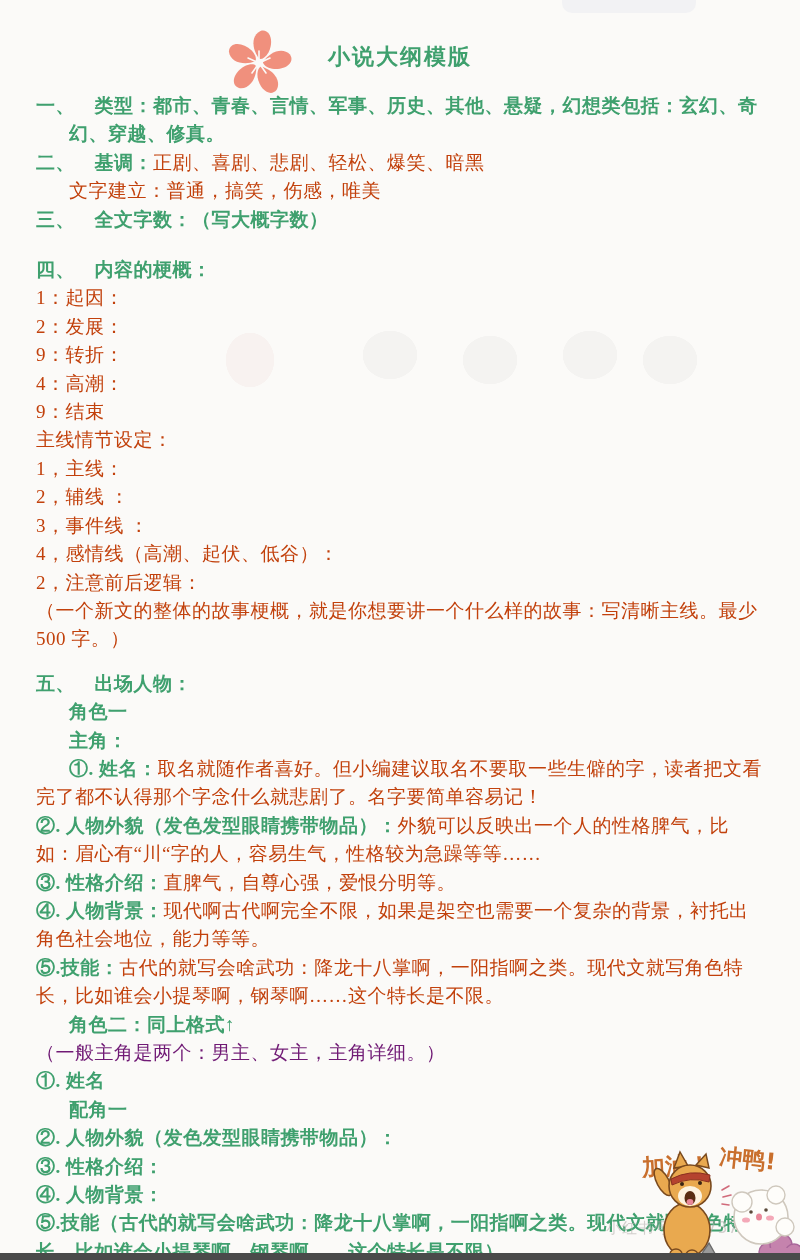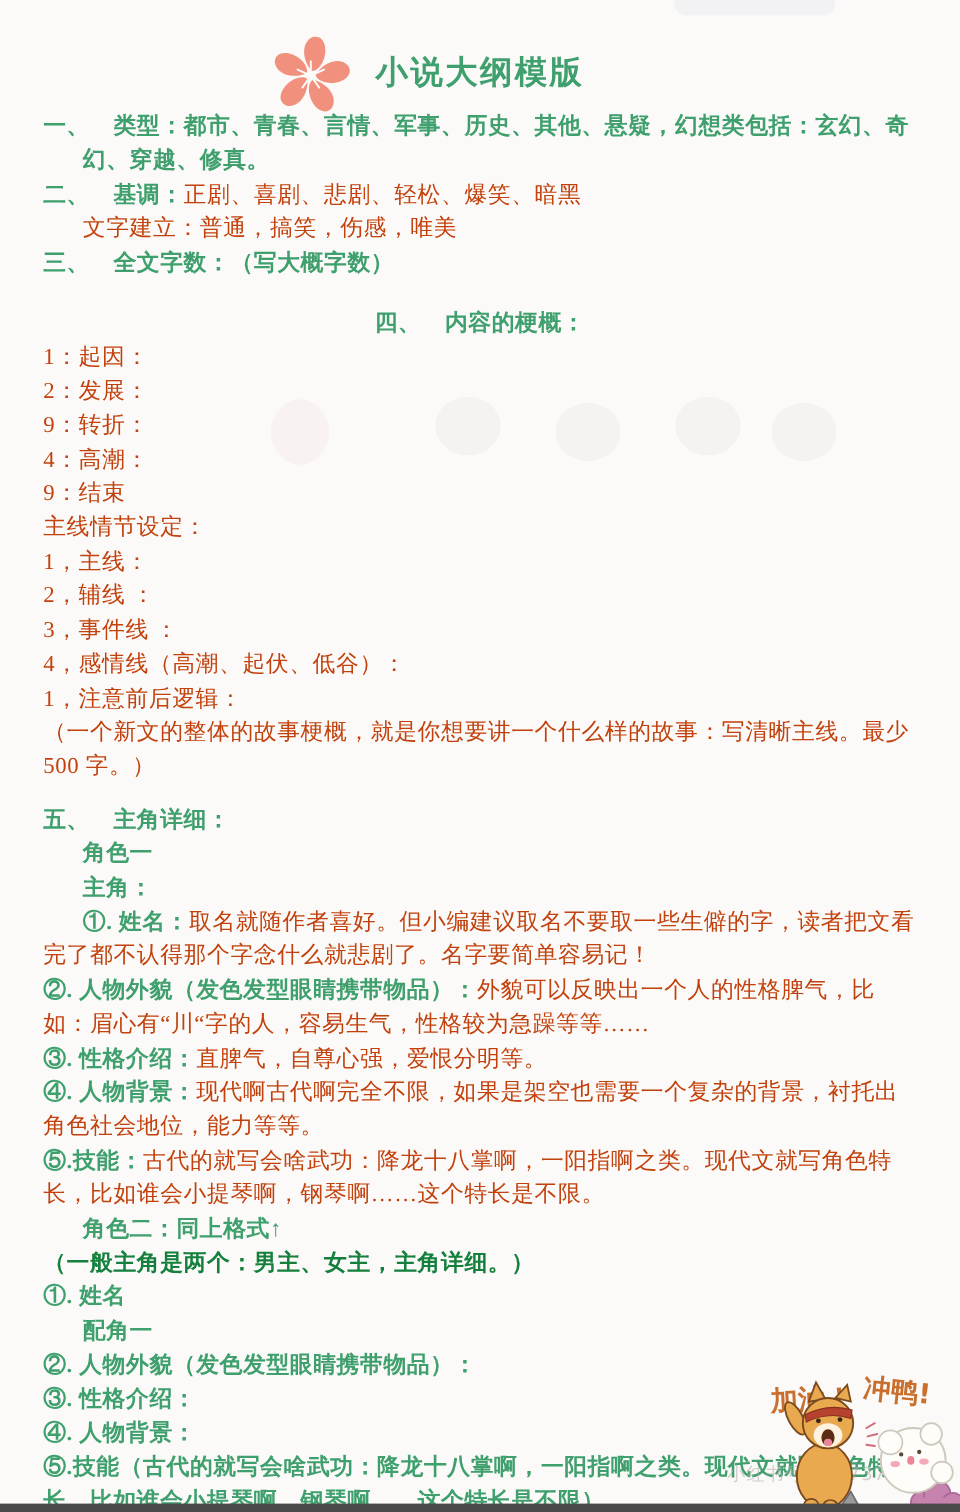--- a/index.html
+++ b/index.html
@@ -10,37 +10,37 @@
   }
   
   .top-artifact{
     position:absolute;left:562px;top:0;width:134px;height:13px;
     background:#f2f2f4;border-radius:0 0 10px 10px;
   }
   
   .flower{position:absolute;left:222px;top:24px;width:74px;height:74px;}
   .page-title{
     position:absolute;left:0;top:42px;width:800px;text-align:center;
-    font-size:27px;font-weight:bold;color:#3fa06e;letter-spacing:2px;
+    font-size:22px;font-weight:bold;color:#3fa06e;letter-spacing:2px;
   }
   
   .doc{
     position:absolute;left:36px;top:92px;width:728px;
     font-size:19px;line-height:28.4px;color:#2e2d2b;
     letter-spacing:0.5px;
   }
   .line{margin:0;}
   .line.hang{padding-left:33px;text-indent:-33px;}
   .line.ind{padding-left:33px;}
   .line.first{text-indent:33px;}
-  .line.gap{margin-top:22px;text-align:center;}
+  .line.gap{margin-top:22px;}
   .line.gap2{margin-top:16px;}
   .seg-green{color:#3fa06e;font-weight:bold;}
   .seg-black{color:#c2410c;font-weight:normal;}
-  .seg-red{color:#15803d;font-weight:bold;margin-top:23px;}
+  .seg-red{color:#701a75;font-weight:normal;margin-top:23px;}
   
   .center-watermark{
     position:absolute;left:190px;top:300px;width:520px;height:110px;
     opacity:0.045;pointer-events:none;
     background:
       radial-gradient(40px 45px at 60px 60px,#c06060 60%,transparent 61%),
       radial-gradient(45px 40px at 200px 55px,#777 60%,transparent 61%),
       radial-gradient(45px 40px at 300px 60px,#777 60%,transparent 61%),
       radial-gradient(45px 40px at 400px 55px,#777 60%,transparent 61%),
       radial-gradient(45px 40px at 480px 60px,#777 60%,transparent 61%);
@@ -112,23 +112,23 @@
     <div class="line"><span class="seg-black">1：起因：</span></div>
     <div class="line"><span class="seg-black">2：发展：</span></div>
     <div class="line"><span class="seg-black">9：转折：</span></div>
     <div class="line"><span class="seg-black">4：高潮：</span></div>
     <div class="line"><span class="seg-black">9：结束</span></div>
     <div class="line"><span class="seg-black">主线情节设定：</span></div>
     <div class="line"><span class="seg-black">1，主线：</span></div>
     <div class="line"><span class="seg-black">2，辅线 ：</span></div>
     <div class="line"><span class="seg-black">3，事件线 ：</span></div>
     <div class="line"><span class="seg-black">4，感情线（高潮、起伏、低谷）：</span></div>
-    <div class="line"><span class="seg-black">1，注意前后逻辑：</span></div>
+    <div class="line"><span class="seg-black">2，注意前后逻辑：</span></div>
     <div class="line"><span class="seg-black">（一个新文的整体的故事梗概，就是你想要讲一个什么样的故事：写清晰主线。最少 500 字。）</span></div>
-    <div class="line gap2"><span class="seg-green">五、　主角详细：</span></div>
+    <div class="line gap2"><span class="seg-green">五、　出场人物：</span></div>
     <div class="line ind"><span class="seg-green">角色一</span></div>
     <div class="line ind"><span class="seg-green">主角：</span></div>
     <div class="line first"><span class="seg-green">①. 姓名：</span><span class="seg-black">取名就随作者喜好。但小编建议取名不要取一些生僻的字，读者把文看完了都不认得那个字念什么就悲剧了。名字要简单容易记！</span></div>
     <div class="line"><span class="seg-green">②. 人物外貌（发色发型眼睛携带物品）：</span><span class="seg-black">外貌可以反映出一个人的性格脾气，比如：眉心有“川“字的人，容易生气，性格较为急躁等等……</span></div>
     <div class="line"><span class="seg-green">③. 性格介绍：</span><span class="seg-black">直脾气，自尊心强，爱恨分明等。</span></div>
     <div class="line"><span class="seg-green">④. 人物背景：</span><span class="seg-black">现代啊古代啊完全不限，如果是架空也需要一个复杂的背景，衬托出角色社会地位，能力等等。</span></div>
     <div class="line"><span class="seg-green">⑤.技能：</span><span class="seg-black">古代的就写会啥武功：降龙十八掌啊，一阳指啊之类。现代文就写角色特长，比如谁会小提琴啊，钢琴啊……这个特长是不限。</span></div>
     <div class="line ind"><span class="seg-green">角色二：同上格式↑</span></div>
     <div class="line"><span class="seg-red">（一般主角是两个：男主、女主，主角详细。）</span></div>
     <div class="line"><span class="seg-green">①. 姓名</span></div>

